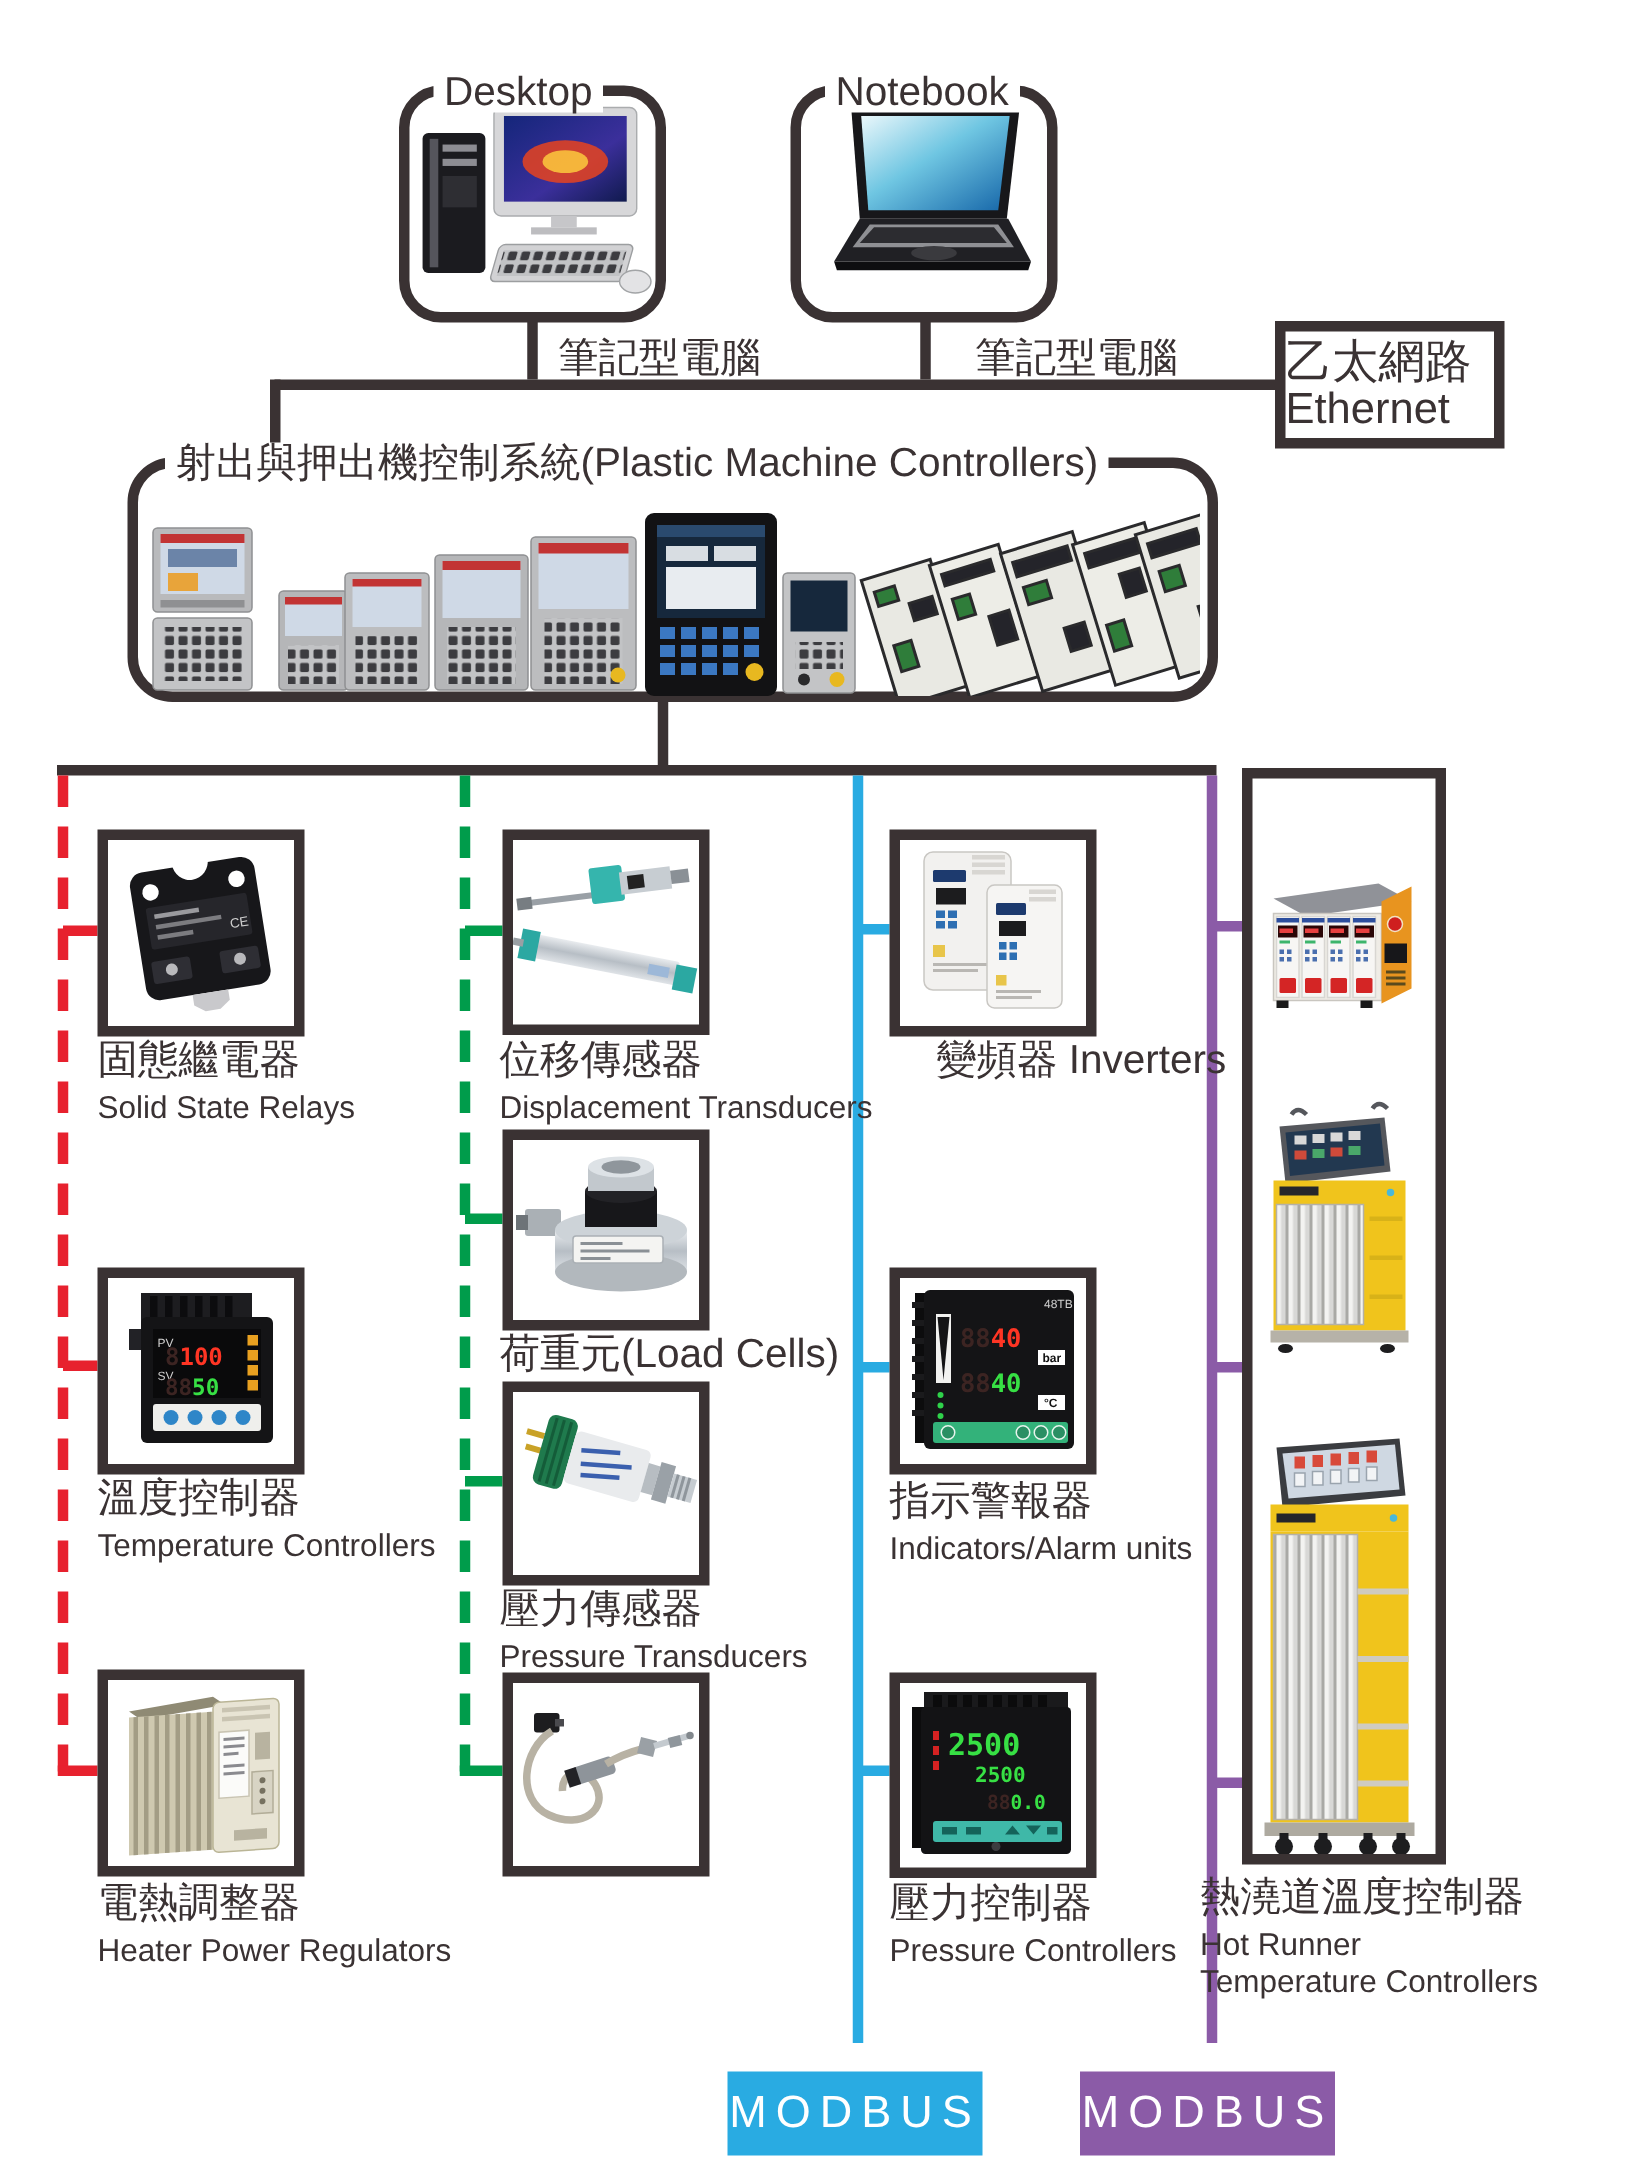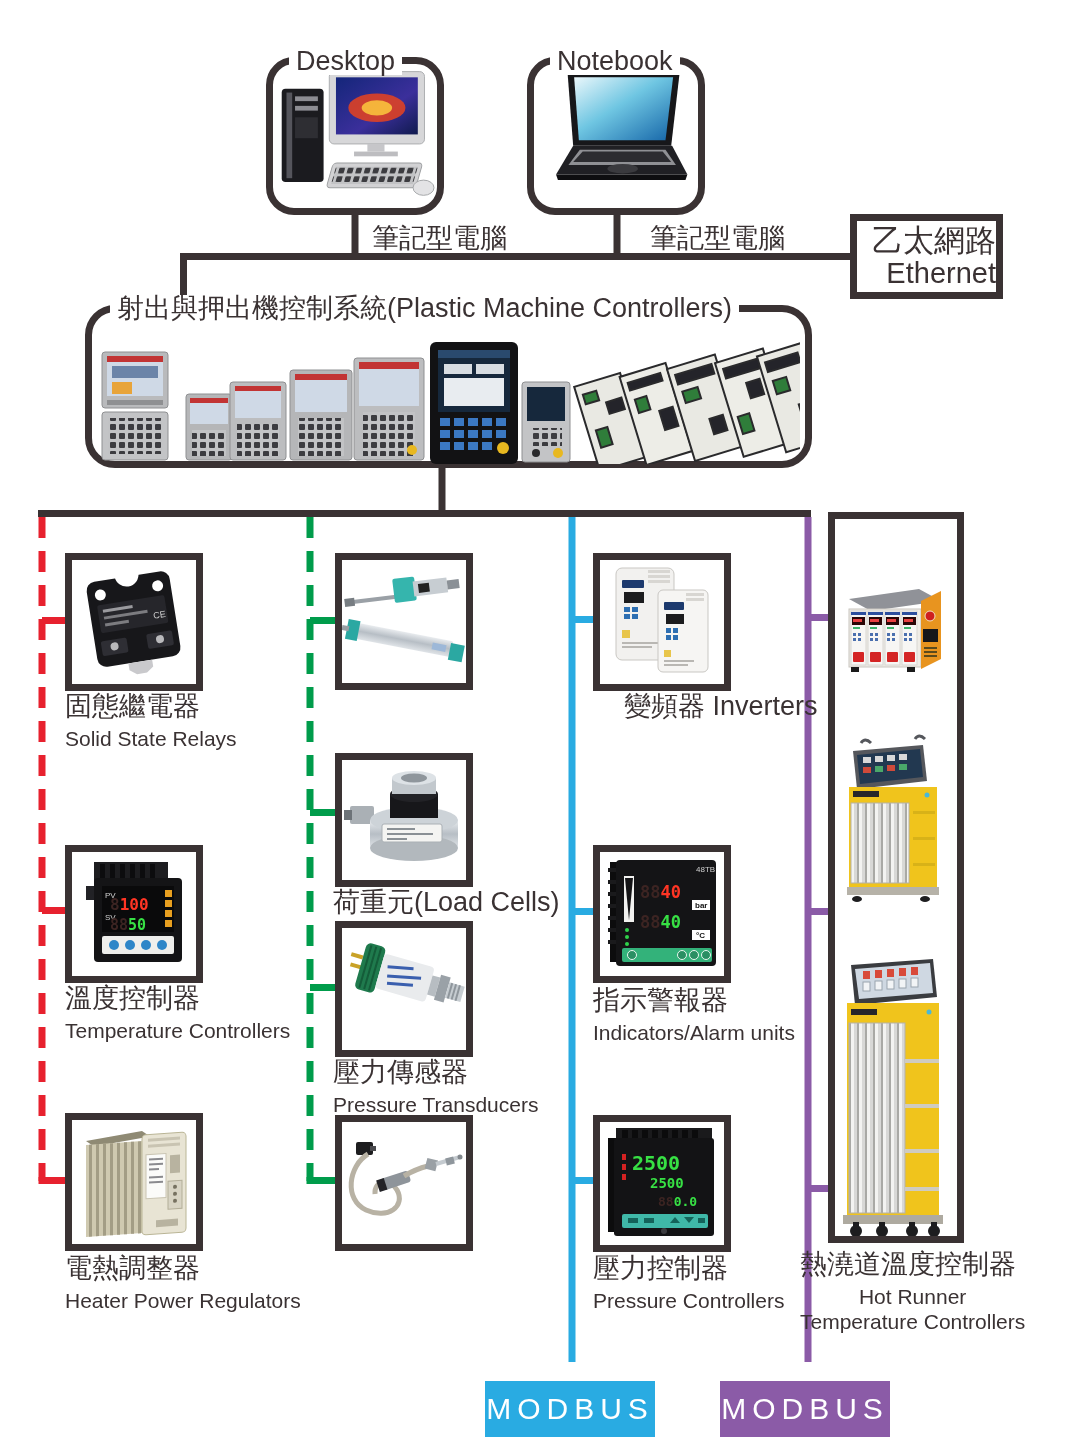--- a/index.html
+++ b/index.html
@@ -10,22 +10,22 @@
           font-family:"Liberation Sans","DejaVu Sans",sans-serif;color:var(--text);}
   .abs{position:absolute;}
   svg{display:block;}
   
   .pbox{position:absolute;border:7px solid var(--line);background:#fff;box-sizing:border-box;}
   .round{border-radius:28px;}
   .tag{position:absolute;background:#fff;padding:0 7px;font-size:27px;font-weight:500;white-space:nowrap;line-height:1;}
   .cap{position:absolute;font-size:27px;font-weight:500;white-space:nowrap;}
   .devlabel{position:absolute;display:flex;flex-direction:column;}
   .zh{font-size:27px;font-weight:500;line-height:1.1;white-space:nowrap;}
-  .en{font-size:21px;line-height:1.2;margin-top:4px;white-space:nowrap;text-align:center;}
-  .eth{display:flex;flex-direction:column;align-items:flex-end;justify-content:center;height:100%;line-height:1.05;}
+  .en{font-size:21px;line-height:1.2;margin-top:4px;white-space:nowrap;}
+  .eth{display:flex;flex-direction:column;align-items:flex-start;justify-content:center;height:100%;line-height:1.05;}
   .ethz{font-size:31px;font-weight:500;}
   .ethe{font-size:29px;}
   .mod{position:absolute;width:170px;height:56px;display:flex;align-items:center;justify-content:center;
        color:#fff;font-size:30px;letter-spacing:6px;font-weight:400;margin-top:21px;}
   .mod-blue{background:var(--blue);}
   .mod-purple{background:var(--purple);}
   
   .dk{stroke:var(--line);stroke-width:7;fill:none;}
   .cl{stroke-width:7;fill:none;}
   .rd{stroke:var(--red);} .gn{stroke:var(--green);} .bl{stroke:var(--blue);} .pu{stroke:var(--purple);}
@@ -381,20 +381,24 @@
         <rect x="106" y="26" width="12" height="9" fill="#8a9096"></rect>
       </g>
       <g transform="rotate(11 62 84)">
         <rect x="10" y="72" width="100" height="16" rx="2" fill="url(#silv)"></rect>
         <rect x="3" y="70" width="12" height="20" fill="#2ba8a2"></rect>
         <rect x="-2" y="77" width="7" height="5" fill="#999fa4"></rect>
         <rect x="108" y="74" width="14" height="17" fill="#2ba8a2"></rect>
         <rect x="90" y="77" width="14" height="7" fill="#9db8d8"></rect>
       </g>
     </svg>
+  </div>
+  <div class="devlabel" style="left:333px;top:692px">
+    <span class="zh">位移傳感器</span>
+    <span class="en">Displacement Transducers</span>
   </div>
 
   <div class="pbox" style="left:335px;top:753px;width:138px;height:134px">
     <svg width="124" height="120" viewBox="0 0 124 120">
       <rect x="8" y="46" width="24" height="18" rx="2" fill="#aab0b5"></rect>
       <rect x="2" y="50" width="8" height="10" fill="#6d7378"></rect>
       <rect x="28" y="60" width="88" height="28" fill="url(#silv)"></rect>
       <ellipse cx="72" cy="88" rx="44" ry="13" fill="#b2b8bd"></ellipse>
       <ellipse cx="72" cy="60" rx="44" ry="13" fill="#cdd3d8"></ellipse>
       <rect x="40" y="64" width="60" height="18" rx="2" fill="#f4f4f2" stroke="#aab0b5"></rect>

